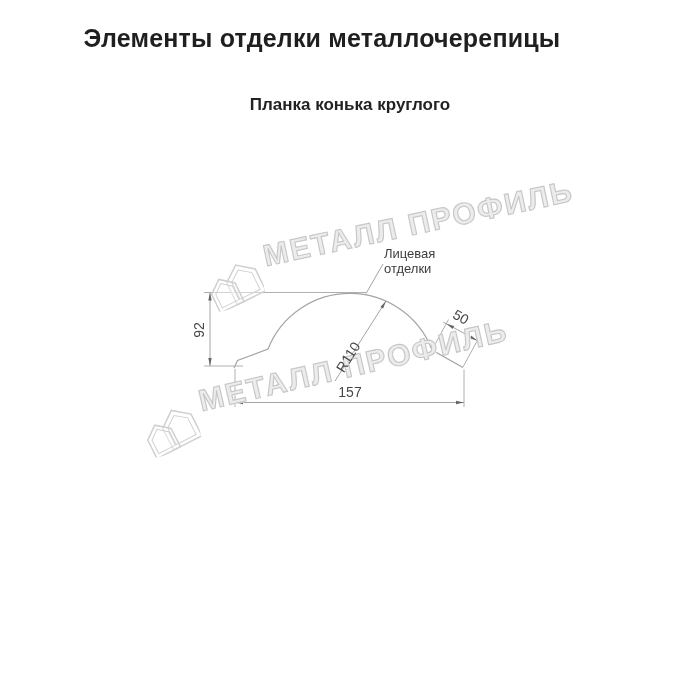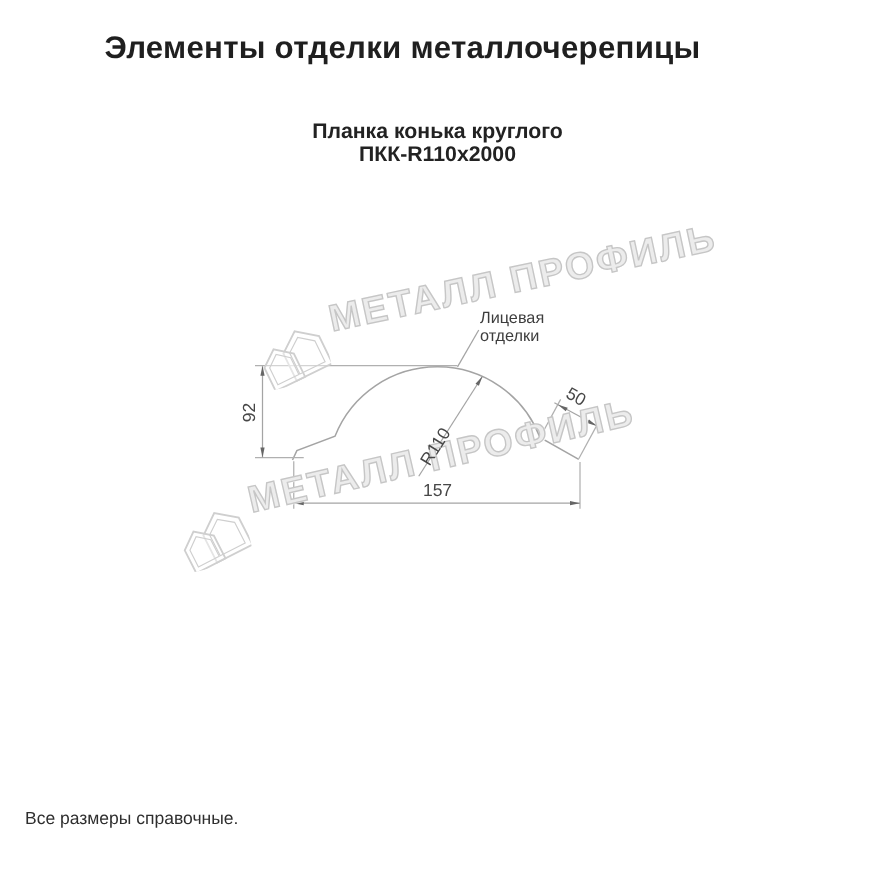--- a/index.html
+++ b/index.html
@@ -43,21 +43,20 @@
     position:absolute;left:20px;top:644px;font-size:14px;line-height:21px;color:#2e2e2e;
   }
 </style>
 </head>
 <body>
 
 <div class="page-title">Элементы отделки металлочерепицы</div>
 
 <div class="subtitle">
   <div>Планка конька круглого</div>
-  <div>ПКК-R110х2000</div>
 </div>
 
 <svg class="drawing" width="700" height="700" viewBox="0 0 700 700">
 
   <path d="M 234,368 L 237.5,360.5 L 268,349 A 88 88 0 0 1 432,350 L 463,367.5" fill="none" stroke="#a4a4a4" stroke-width="1.2"></path>
 
   <g stroke="#b0b0b0" stroke-width="1" fill="none">
     <path d="M 204,292.5 L 366,292.5"></path>
     <path d="M 204,366 L 243,366"></path>
     <path d="M 235,369 L 235,407"></path>
@@ -113,14 +112,13 @@
 <div class="dim-label" style="left:350px;top:392px;">157</div>
 <div class="dim-label rot50" style="left:461px;top:317px;">50</div>
 <div class="dim-label rotr110" style="left:348px;top:357px;">R110</div>
 
 <div class="face-label">
   <div>Лицевая</div>
   <div>отделки</div>
 </div>
 
 <div class="notes">
-  <div>Все размеры справочные.</div>
 </div>
 
 </body></html>

